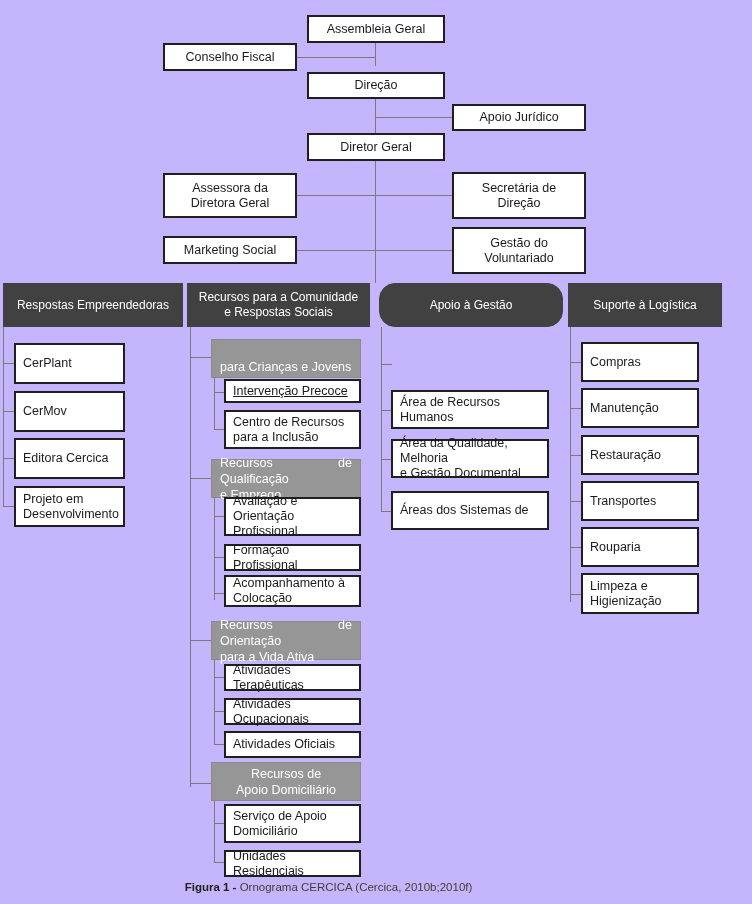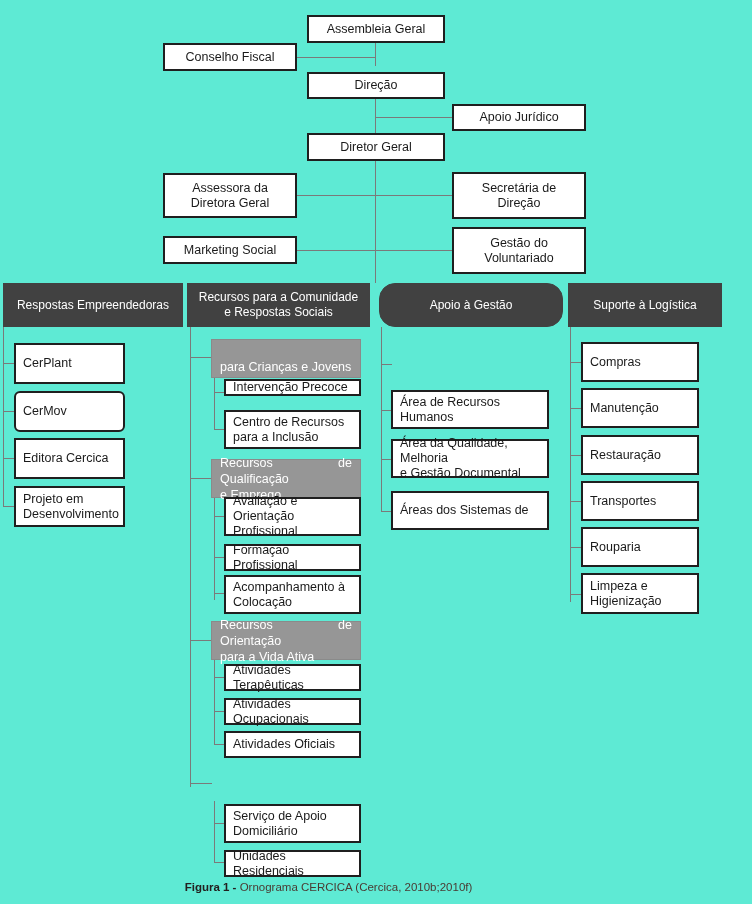--- a/index.html
+++ b/index.html
@@ -9,21 +9,21 @@
     background: #ffffff;
   }
   body {
     font-family: "Liberation Sans", sans-serif;
     color: #1a1a1a;
   }
   #canvas {
     position: relative;
     width: 752px;
     height: 904px;
-    background: #5eead4;
+    background: #c4b5fd;
     overflow: hidden;
   }
 
   
   .ln {
     position: absolute;
     background: #7a7a7a;
   }
   .ln.v { width: 1px; }
   .ln.h { height: 1px; }
@@ -186,21 +186,21 @@
 
   <div class="ln v" style="left:3px; top:327px; height:180px;"></div>
   <div class="ln h" style="left:3px; top:363px; width:12px;"></div>
   <div class="ln h" style="left:3px; top:411px; width:12px;"></div>
   <div class="ln h" style="left:3px; top:458px; width:12px;"></div>
   <div class="ln h" style="left:3px; top:506px; width:12px;"></div>
 
   <div class="box" style="left:14px; top:343px; width:111px; height:41px;">
     <span class="txt">CerPlant</span>
   </div>
-  <div class="box" style="left:14px; top:391px; width:111px; height:41px;border-radius:6px;">
+  <div class="box" style="left:14px; top:391px; width:111px; height:41px;">
     <span class="txt">CerMov</span>
   </div>
   <div class="box" style="left:14px; top:438px; width:111px; height:41px;">
     <span class="txt">Editora Cercica</span>
   </div>
   <div class="box" style="left:14px; top:486px; width:111px; height:41px;">
     <span class="txt">
       <span>Projeto em</span><br>
       <span>Desenvolvimento</span>
     </span>
@@ -214,21 +214,21 @@
 
   <div class="subhead just" style="left:211px; top:339px; width:150px; height:39px;">
     <span class="txt">
       <br>
       <span>para Crianças e Jovens</span>
     </span>
   </div>
   <div class="ln v" style="left:214px; top:378px; height:51px;"></div>
   <div class="ln h" style="left:214px; top:392px; width:11px;"></div>
   <div class="ln h" style="left:214px; top:429px; width:11px;"></div>
-  <div class="box" style="left:224px; top:379px; width:137px; height:17px;">
+  <div class="box" style="left:224px; top:379px; width:137px; height:24px;text-decoration:underline;">
     <span class="txt">Intervenção Precoce</span>
   </div>
   <div class="box just" style="left:224px; top:410px; width:137px; height:39px;">
     <span class="txt">
       <span>Centro de Recursos</span><br>
       <span class="lastline">para a Inclusão</span>
     </span>
   </div>
 
   <div class="subhead just" style="left:211px; top:459px; width:150px; height:39px;">
@@ -243,21 +243,21 @@
   <div class="ln h" style="left:214px; top:593px; width:11px;"></div>
   <div class="box" style="left:224px; top:497px; width:137px; height:39px;">
     <span class="txt">
       <span>Avaliação e Orientação</span><br>
       <span>Profissional</span>
     </span>
   </div>
   <div class="box" style="left:224px; top:544px; width:137px; height:27px;">
     <span class="txt">Formação Profissional</span>
   </div>
-  <div class="box just" style="left:224px; top:575px; width:137px; height:39px;align-items:center;">
+  <div class="box just" style="left:224px; top:575px; width:137px; height:32px;align-items:center;">
     <span class="txt">
       <span>Acompanhamento à</span><br>
       <span class="lastline">Colocação</span>
     </span>
   </div>
 
   <div class="subhead just" style="left:211px; top:621px; width:150px; height:39px;">
     <span class="txt">
       <span>Recursos de Orientação</span><br>
       <span>para a Vida Ativa</span>
@@ -270,20 +270,26 @@
   <div class="box" style="left:224px; top:664px; width:137px; height:27px;">
     <span class="txt">Atividades Terapêuticas</span>
   </div>
   <div class="box" style="left:224px; top:698px; width:137px; height:27px;">
     <span class="txt">Atividades Ocupacionais</span>
   </div>
   <div class="box" style="left:224px; top:731px; width:137px; height:27px;">
     <span class="txt">Atividades Oficiais</span>
   </div>
 
+  <div class="subhead rt" style="left:211px; top:762px; width:150px; height:39px;">
+    <span class="txt">
+      <span>Recursos de</span><br>
+      <span>Apoio Domiciliário</span>
+    </span>
+  </div>
   <div class="ln v" style="left:214px; top:801px; height:62px;"></div>
   <div class="ln h" style="left:214px; top:823px; width:11px;"></div>
   <div class="ln h" style="left:214px; top:862px; width:11px;"></div>
   <div class="box just" style="left:224px; top:804px; width:137px; height:39px;">
     <span class="txt">
       <span>Serviço de Apoio</span><br>
       <span class="lastline">Domiciliário</span>
     </span>
   </div>
   <div class="box" style="left:224px; top:850px; width:137px; height:27px;">

